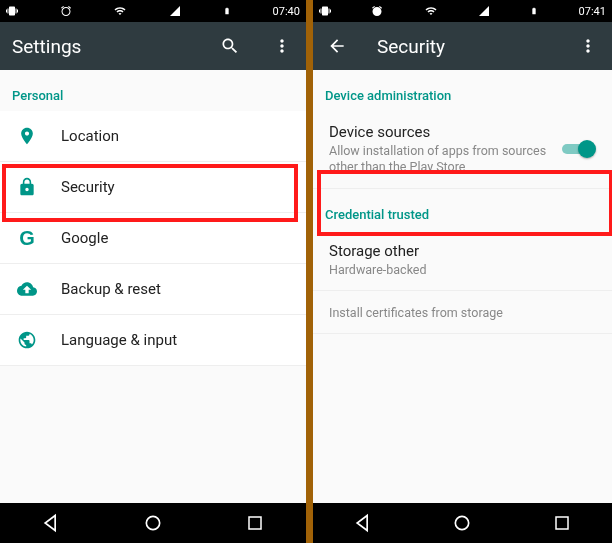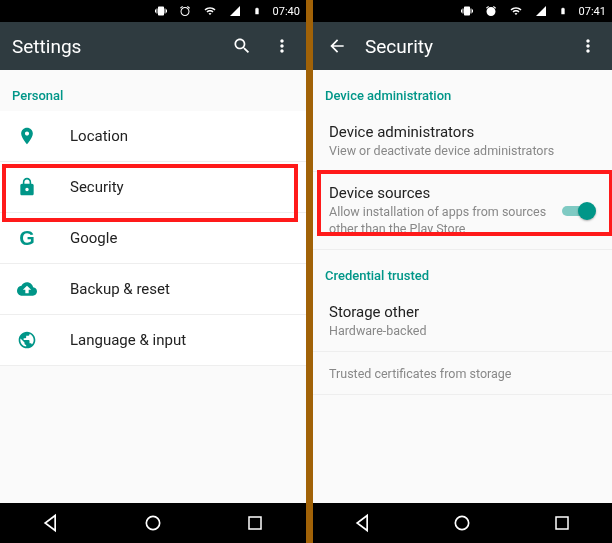--- a/index.html
+++ b/index.html
@@ -20,38 +20,38 @@
     position: relative;
   }
   .phone + .phone { border-left: 7px solid #a16207; }
 
   
   .statusbar {
     height: 22px;
     background: #000;
     color: #fff;
     display: flex;
-    justify-content: flex-end;
+    justify-content: space-between;
     align-items: center;
     font-size: 11px;
     padding: 0 6px;
     gap: 12px;
   }
   .statusbar .sicon { display:inline-flex; align-items:center; }
   .statusbar svg { fill: #fff; }
 
   
   .appbar {
     height: 48px;
     background: #2f3b40;
     color: #fff;
     display: flex;
     align-items: center;
     padding: 0 12px;
-    gap: 16px;
+    gap: 28px;
   }
   .appbar .title { font-size: 19px; font-weight: 400; flex: 1; }
   .appbar .abicon { display:inline-flex; align-items:center; justify-content:center; width:24px; height:24px; }
   .appbar svg { fill:#fff; }
 
   
   .content {
     flex: 1;
     background: #fafafa;
     overflow: hidden;
@@ -60,21 +60,21 @@
   .section-header {
     color: #009688;
     font-size: 13px;
     font-weight: 500;
     padding: 18px 16px 8px 12px;
   }
   .list-item {
     display: flex;
     align-items: center;
     padding: 14px 16px;
-    gap: 32px;
+    gap: 23px;
     border-bottom: 1px solid #eee;
     background: #fff;
   }
   .list-item .liicon {
     width: 22px; height: 22px;
     display:flex; align-items:center; justify-content:center;
   }
   .list-item .liicon svg { fill: #009688; }
   .list-item .litext { font-size: 15px; color: #222; }
 
@@ -274,26 +274,20 @@
     <span class="abicon">
         <svg width="20" height="20" viewBox="0 0 24 24">
           <path d="M12 8c1.1 0 2-.9 2-2s-.9-2-2-2-2 .9-2 2 .9 2 2 2zm0 2c-1.1 0-2 .9-2 2s.9 2 2 2 2-.9 2-2-.9-2-2-2zm0 6c-1.1 0-2 .9-2 2s.9 2 2 2 2-.9 2-2-.9-2-2-2z"></path>
         </svg>
       </span>
   </div>
 
   <div class="content">
     <div class="section-header">Device administration</div>
 
-    <div class="ritem">
-      <div class="rtxt">
-        <div class="rtitle">Device administrators</div>
-        <div class="rsub">View or deactivate device administrators</div>
-      </div>
-    </div>
 
     <div class="ritem">
       <div class="rtxt">
         <div class="rtitle">Device sources</div>
         <div class="rsub">Allow installation of apps from sources other than the Play Store</div>
       </div>
       <div class="toggle">
         <div class="track"></div>
           <div class="thumb"></div>
       </div>
@@ -304,21 +298,21 @@
     <div class="ritem">
       <div class="rtxt">
         <div class="rtitle">Storage other</div>
         <div class="rsub">Hardware-backed</div>
       </div>
     </div>
 
 
     <div class="ritem">
       <div class="rtxt">
-        <div class="rsub">Trusted certificates from storage</div>
+        <div class="rsub">Install certificates from storage</div>
       </div>
     </div>
 
 
     <div class="highlight" style="left:4px; top:100px; width:296px; height:66px;"></div>
   </div>
 
   <div class="navbar">
     <span class="nicon">
         <svg width="20" height="20" viewBox="0 0 24 24">

